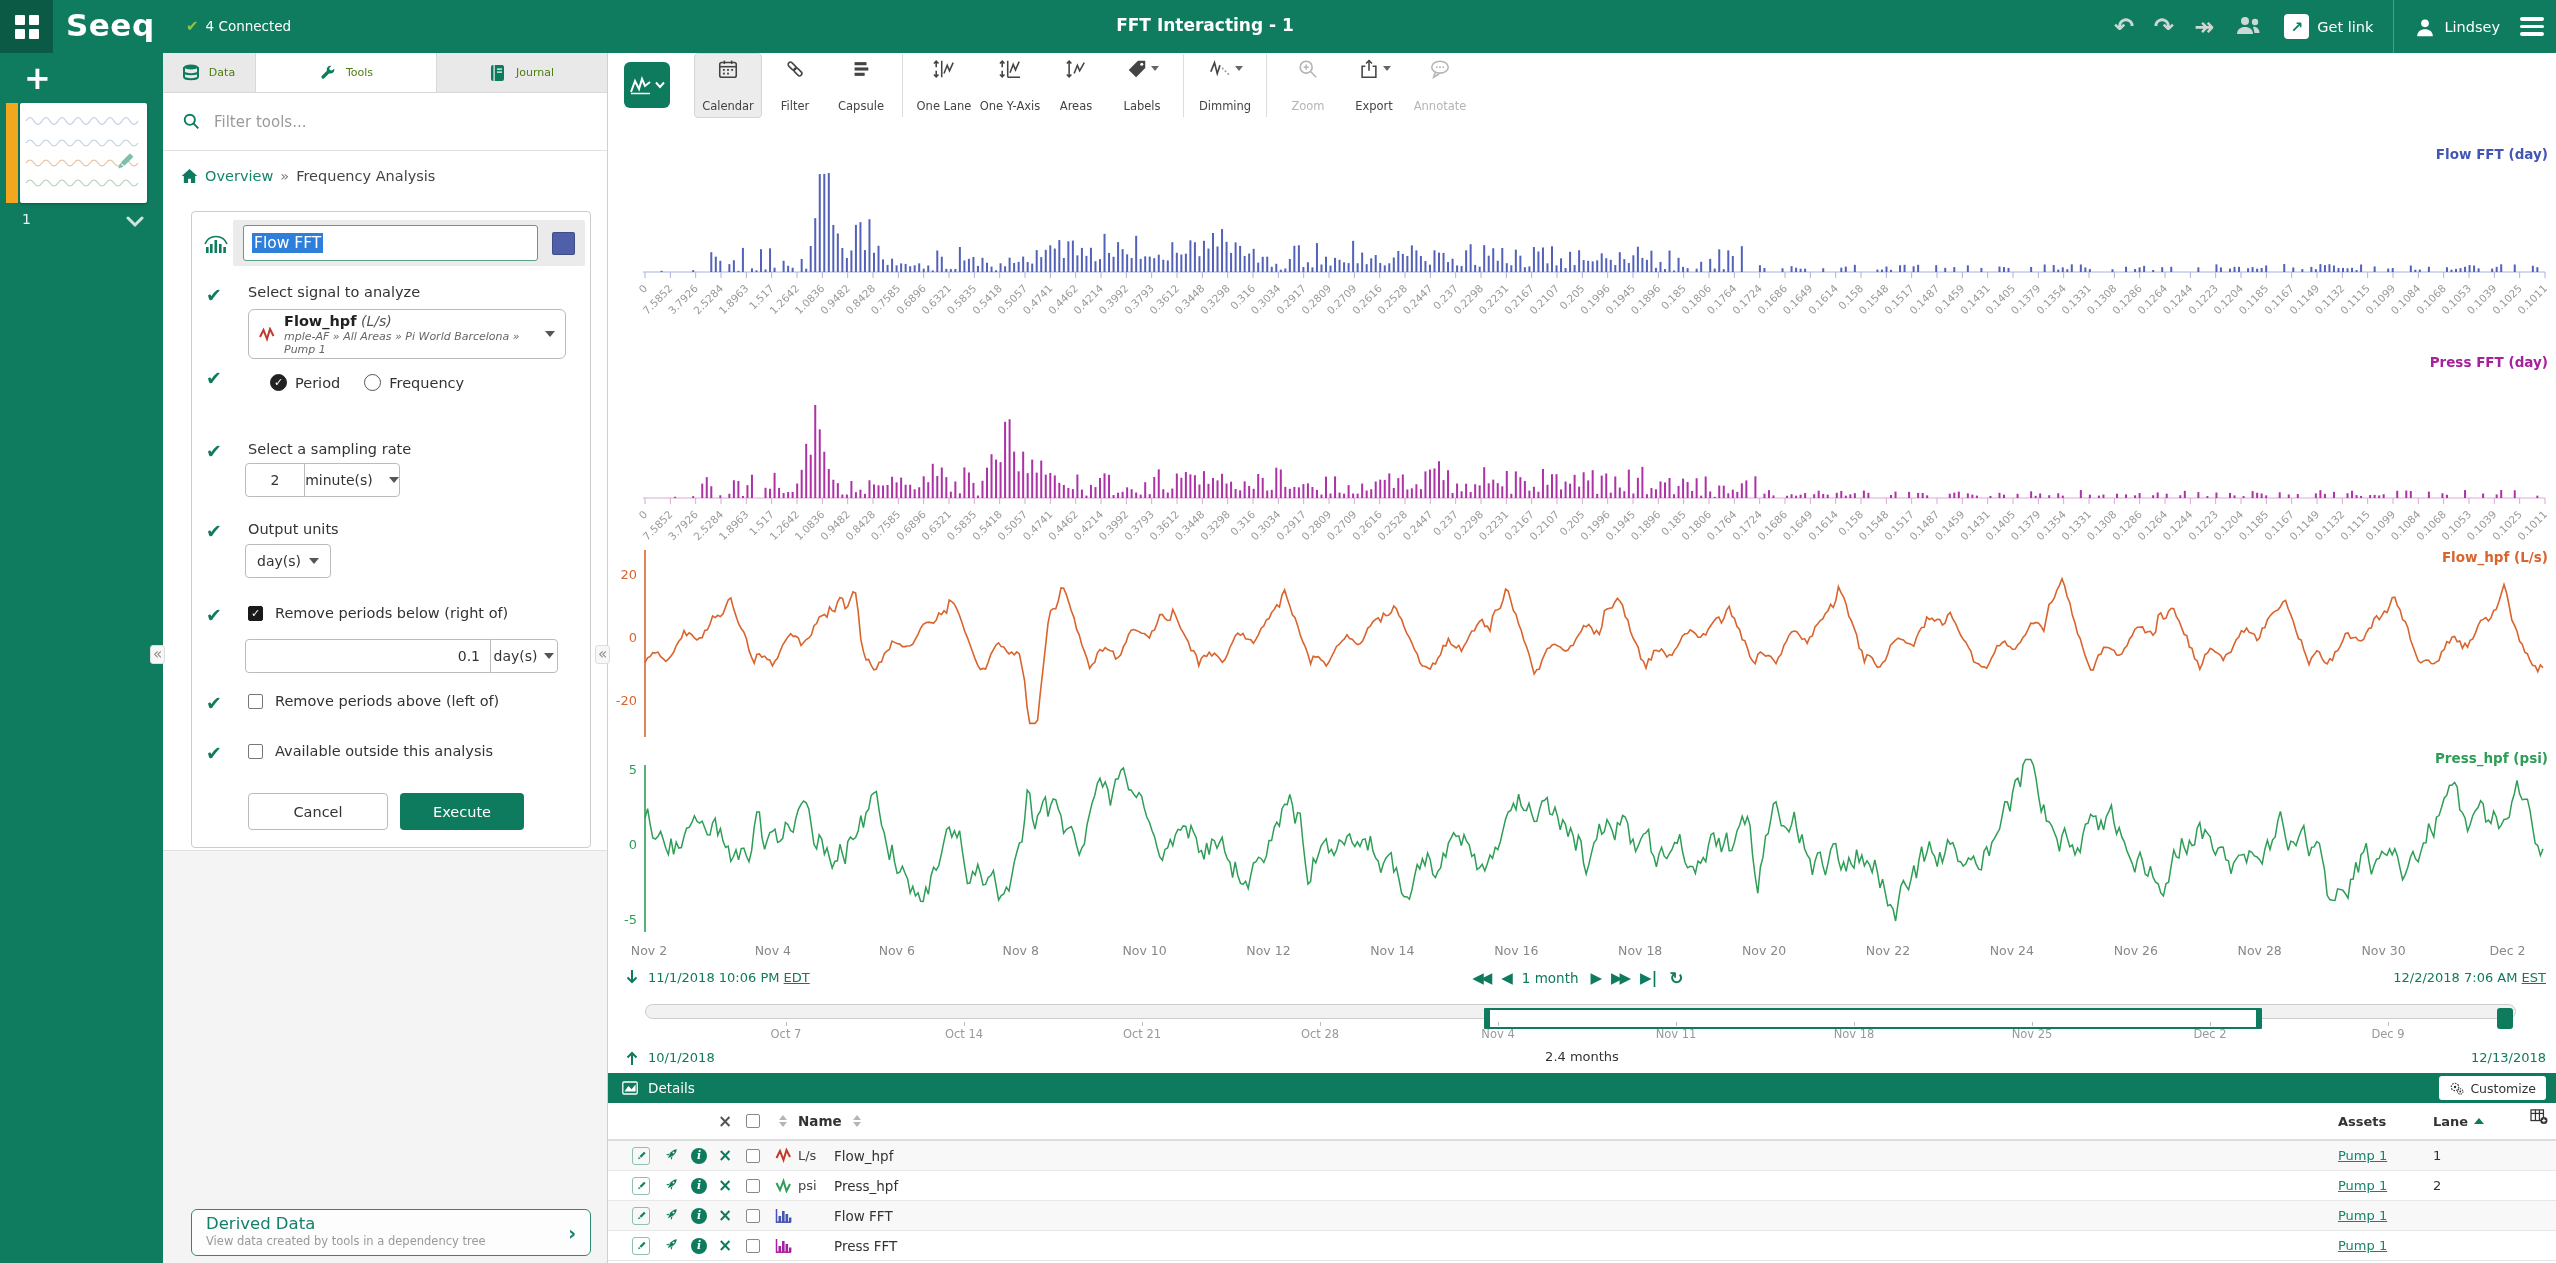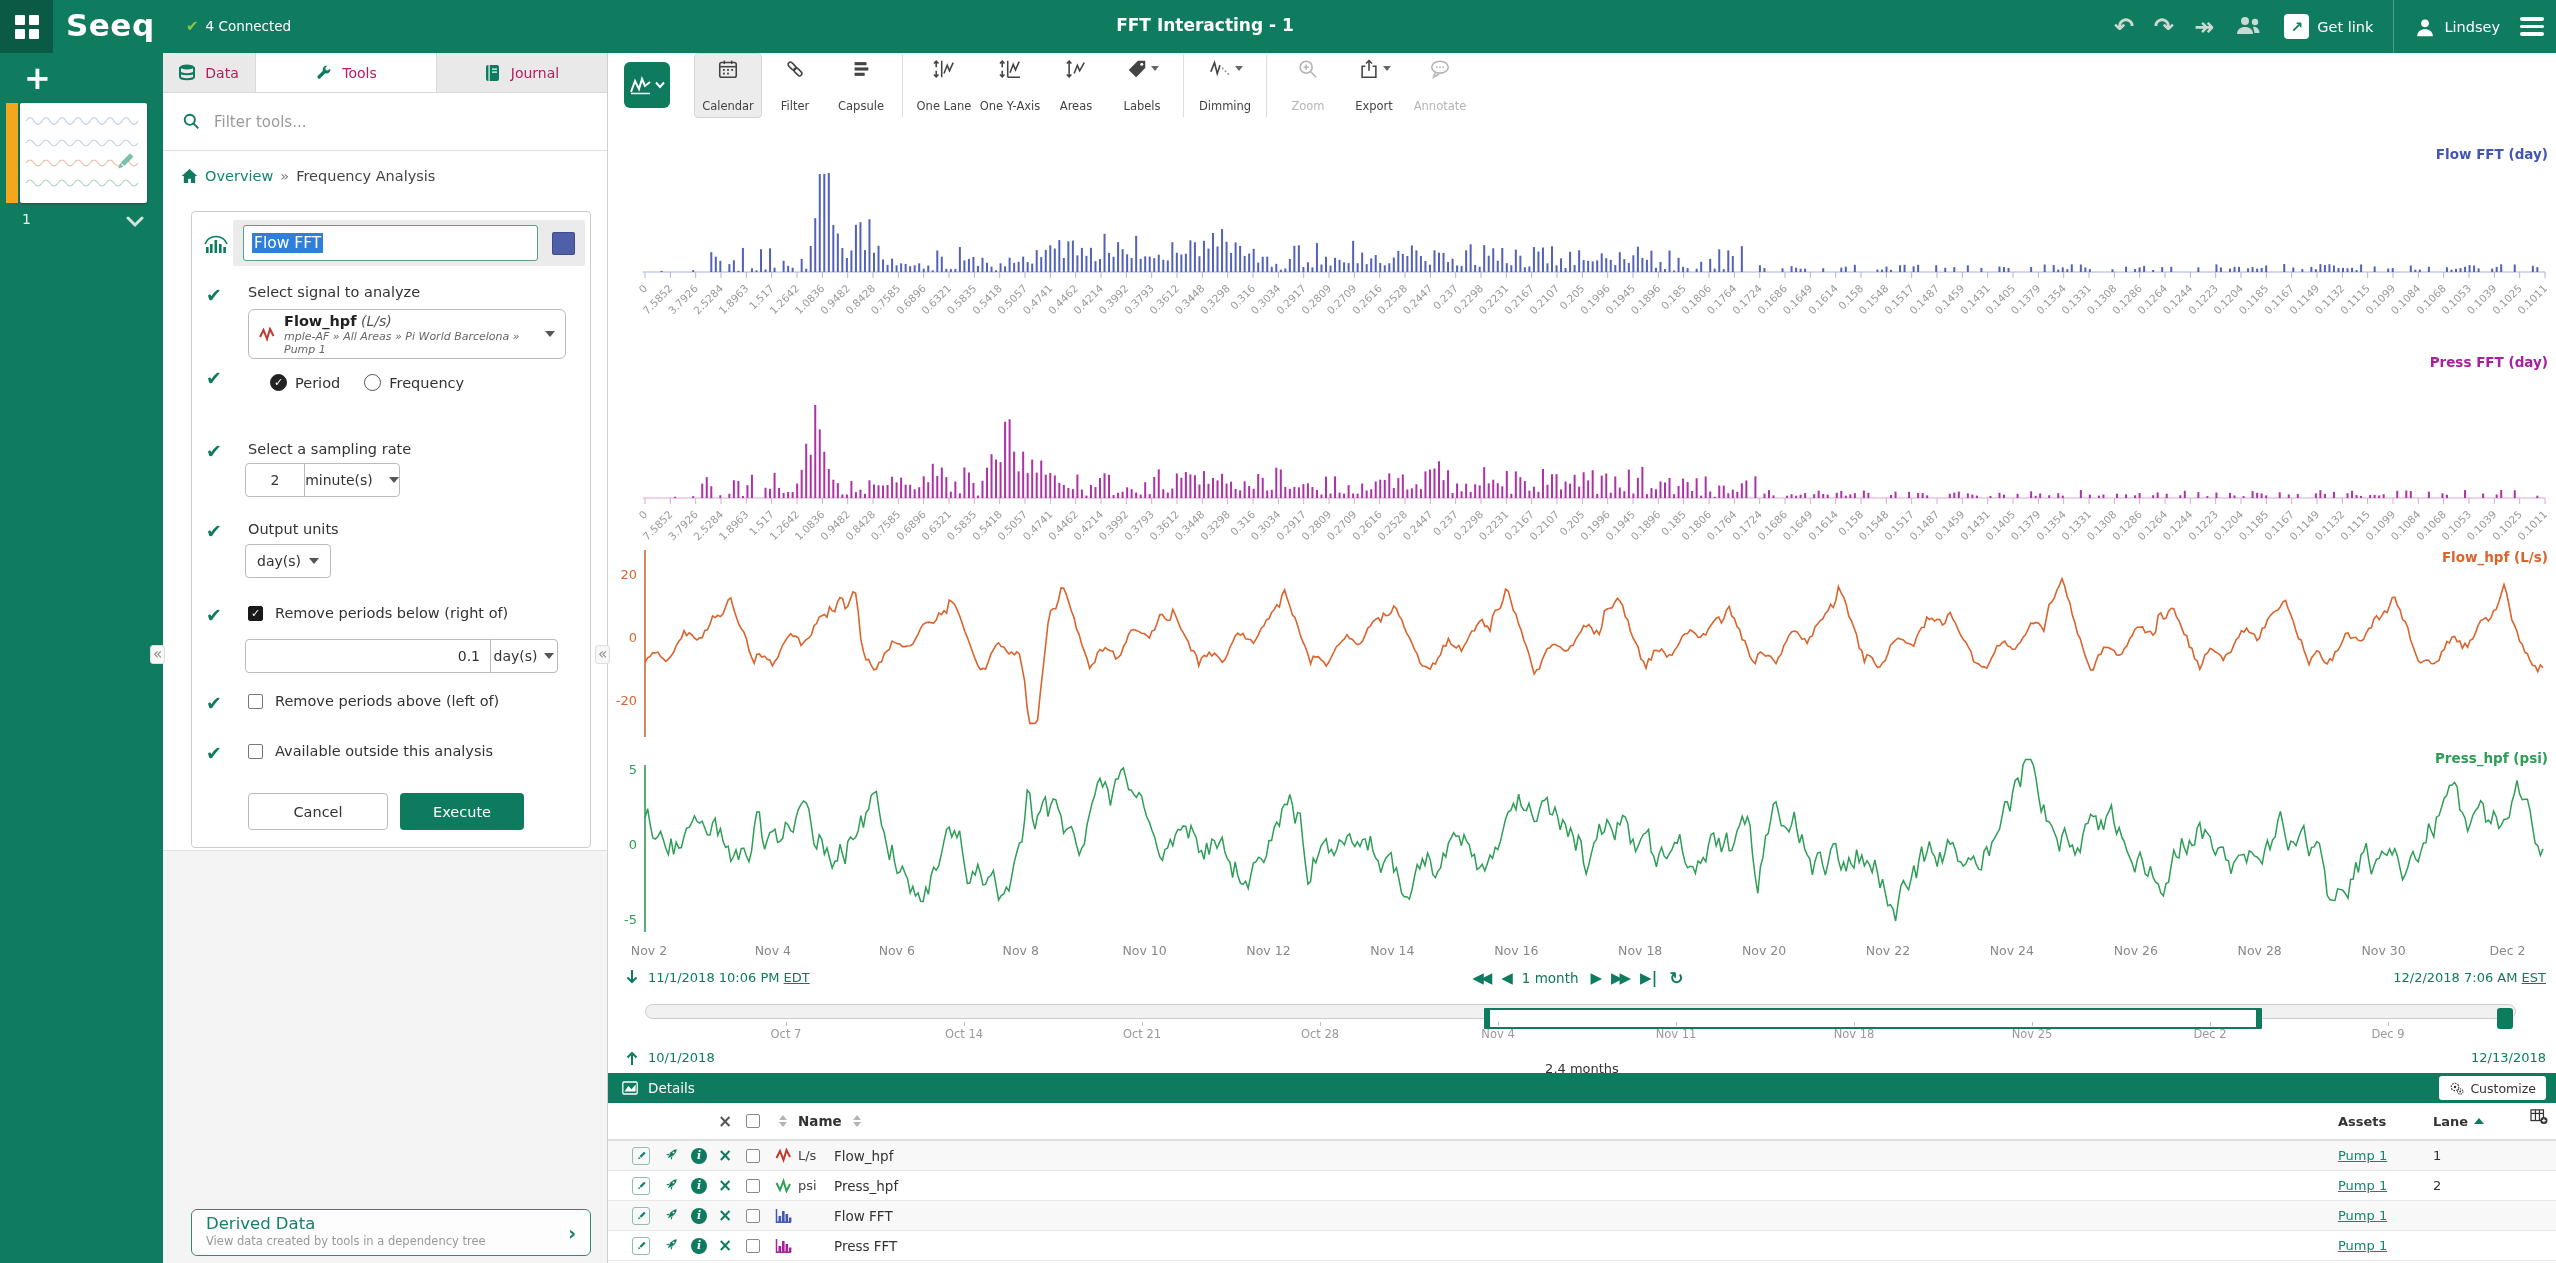--- a/index.html
+++ b/index.html
@@ -26,21 +26,21 @@
   .strip{position:absolute;left:0;top:53px;width:163px;height:1210px;background:#0f7c60;}
   .strip .plus{position:absolute;left:24px;top:6px;color:#fff;font-size:32px;font-weight:bold;cursor:pointer;}
   .thumb-active{position:absolute;left:6px;top:50px;width:12px;height:100px;background:#f3a71f;}
   .thumb{position:absolute;left:20px;top:50px;width:127px;height:100px;background:#fff;border-radius:2px;box-shadow:0 1px 3px rgba(0,0,0,.3);cursor:pointer;}
   .thumb .pencil{position:absolute;right:10px;bottom:26px;}
   .ws-num{position:absolute;left:22px;top:158px;color:#e8f2ee;font-size:14px;}
   .ws-chev{position:absolute;left:126px;top:160px;cursor:pointer;}
   
   .panel{position:absolute;left:163px;top:53px;width:445px;height:1210px;background:#fff;border-right:1px solid #cfcfcf;box-sizing:border-box;}
   .tabs{display:flex;height:39px;background:#e9e9e9;border-bottom:1px solid #d8d8d8;}
-  .tab{display:flex;align-items:center;justify-content:center;gap:10px;font-size:14px;color:#be185d;cursor:pointer;border-right:1px solid #d8d8d8;box-sizing:border-box;}
+  .tab{display:flex;align-items:center;justify-content:center;gap:10px;font-size:11px;color:#4d7c0f;cursor:pointer;border-right:1px solid #d8d8d8;box-sizing:border-box;}
   .tab.t0{width:93px;}.tab.t1{width:181px;}.tab.t2{flex:1;border-right:none;}
   .tab.active{background:#fff;}
   .searchrow{height:57px;display:flex;align-items:center;gap:12px;padding:0 20px;border-bottom:1px solid #e2e2e2;}
   .searchrow input{border:none;outline:none;font-size:15px;color:#333;flex:1;font-family:inherit;}
   .searchrow input::placeholder{color:#9a9a9a;}
   .crumb{display:flex;align-items:center;gap:7px;padding:17px 18px 10px 18px;font-size:14.5px;}
   .crumb .ov{color:#12866b;cursor:pointer;}
   .crumb .cur{color:#444;}
   .toolcard{position:absolute;left:28px;top:158px;width:400px;height:637px;background:#fff;border:1px solid #ccc;border-radius:4px;box-sizing:border-box;}
   .namerow{position:absolute;left:7px;top:8px;width:386px;height:46px;display:flex;align-items:center;}
@@ -101,21 +101,21 @@
   .rb-ctrl .ic{cursor:pointer;font-size:15px;letter-spacing:-3px;font-weight:bold;}
   .rb-ctrl .dur{font-size:13.5px;cursor:pointer;}
   .scrub{position:absolute;left:0;top:945px;width:100%;height:48px;}
   .track{position:absolute;left:37px;top:6px;width:1871px;height:15px;background:#f1f1f1;border:1px solid #ccc;border-radius:8px;box-sizing:border-box;}
   .selwin{position:absolute;left:840px;top:3px;width:774px;height:21px;background:#fff;border-top:2px solid #0e7a5e;border-bottom:2px solid #0e7a5e;box-sizing:border-box;cursor:grab;}
   .selhandle{position:absolute;top:-2px;width:6px;height:21px;background:#0e7a5e;border-radius:1px;cursor:ew-resize;}
   .endsq{position:absolute;right:2px;top:3px;width:16px;height:21px;background:#0e7a5e;border-radius:3px;cursor:pointer;}
   .scrub .tick{position:absolute;top:24px;width:1px;height:4px;background:#bbb;}
   .scrub .tlbl{position:absolute;top:29px;transform:translateX(-50%);font-size:11.5px;color:#999;white-space:nowrap;}
   .rangebar2{position:absolute;left:0;top:992px;width:100%;height:26px;font-size:13px;}
-  .rb2-c{position:absolute;left:50%;transform:translateX(-50%);top:16px;color:#333;}
+  .rb2-c{position:absolute;left:50%;transform:translateX(-50%);top:4px;color:#333;}
   
   .details{position:absolute;left:0;top:1020px;width:100%;height:134px;}
   .dheader{height:30px;background:#0e7a5e;color:#fff;display:flex;align-items:center;padding:0 14px;gap:10px;font-size:13.5px;position:relative;}
   .customize{position:absolute;right:10px;top:3px;height:24px;background:#fff;border-radius:3px;color:#333;font-size:12.5px;display:flex;align-items:center;gap:6px;padding:0 10px;cursor:pointer;}
   .thead{height:36px;display:flex;align-items:center;border-bottom:2px solid #ddd;font-size:13px;font-weight:bold;color:#333;position:relative;}
   .sortic{display:flex;flex-direction:column;align-items:center;gap:2px;cursor:pointer;}
   .tri-u{width:0;height:0;border-left:4px solid transparent;border-right:4px solid transparent;border-bottom:5px solid #b5b5b5;}
   .tri-d{width:0;height:0;border-left:4px solid transparent;border-right:4px solid transparent;border-top:5px solid #b5b5b5;}
   .tri-asc{width:0;height:0;border-left:5px solid transparent;border-right:5px solid transparent;border-bottom:6px solid #0e7a5e;margin-left:6px;}
   .drow{height:29px;display:flex;align-items:center;border-bottom:1px solid #e8e8e8;font-size:13px;}

